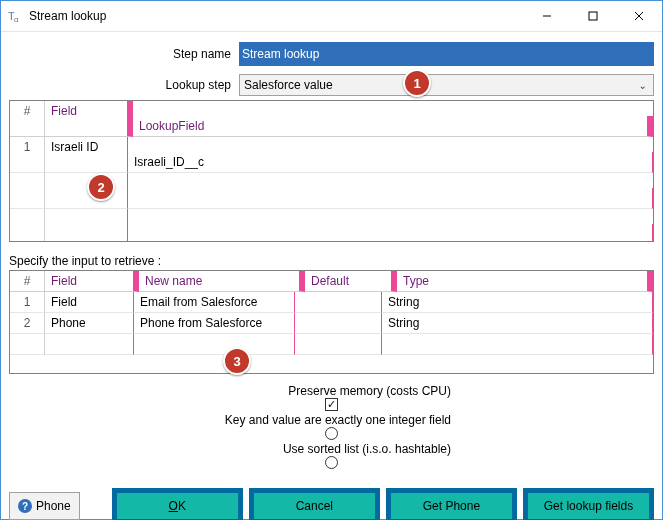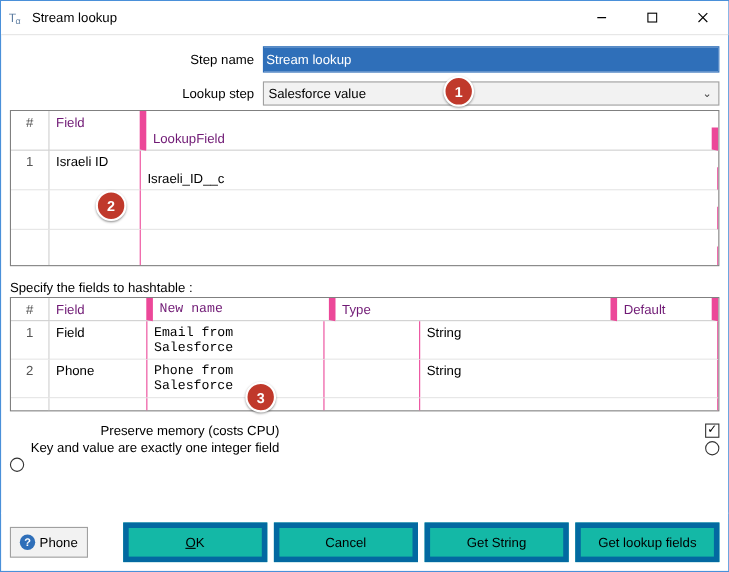--- a/index.html
+++ b/index.html
@@ -120,31 +120,32 @@
     padding:3px 6px;
     min-height:14px;
   }
   .cell.rownum { width:22px; text-align:center; color:#555; border-right:1px solid #cfcfcf; }
   
   .g1 .c-field { width:70px; }
   .g1 .c-lookup { flex:1;margin-top:15px; }
   .grid1 { height:140px; overflow:hidden; }
   
   .g2 .c-field { width:76px; }
-  .g2 .c-new { width:148px;font-family:Liberation Mono, monospace; }
+  .g2 .c-new { width:148px; }
   .g2 .c-def { width:74px; }
   .g2 .c-type { flex:1; }
   .grid2 { height:102px; overflow:hidden; }
 
   .checks { margin-top:8px; }
   .check-row {
     display:flex;
     align-items:center;
-    justify-content:space-between;
+    justify-content:flex-end;
     margin:2px 0;
+    flex-direction:column;
   }
   .check-row label { width:245px; text-align:right; padding-right:6px; }
   .chk, .rad {
     width:13px; height:13px;
     border:1px solid #333;
     display:inline-flex; align-items:center; justify-content:center;
     box-sizing:border-box;
   }
   .rad { border-radius:50%; }
   .chk .mark { font-size:11px; line-height:1; }
@@ -269,28 +270,28 @@
           <div class="cell c-field"></div>
           <div class="cell c-lookup"></div>
         </div>
       <div class="grid-row">
           <div class="cell rownum"></div>
           <div class="cell c-field"></div>
           <div class="cell c-lookup"></div>
         </div>
     </div>
 
-    <div class="section-label" style="margin-top:12px;">Specify the fields to hashtable :</div>
+    <div class="section-label" style="margin-top:12px;">Specify the input to retrieve :</div>
     <div class="grid grid2 g2" style="position:relative;">
       <div class="grid-header">
         <div class="cell rownum">#</div>
         <div class="cell c-field">Field</div>
         <div class="cell c-new">New name</div>
+        <div class="cell c-def">Default</div>
         <div class="cell c-type">Type</div>
-        <div class="cell c-def">Default</div>
       </div>
       <div class="grid-row">
         <div class="cell rownum">1</div>
         <div class="cell c-field">Field</div>
         <div class="cell c-new">Email from Salesforce</div>
         <div class="cell c-def"></div>
         <div class="cell c-type">String</div>
       </div>
       <div class="grid-row">
         <div class="cell rownum">2</div>
@@ -313,20 +314,21 @@
         <label>Preserve memory (costs CPU)</label>
         <span class="chk">
             <span class="mark">✓</span>
           </span>
       </div>
       <div class="check-row">
         <label>Key and value are exactly one integer field</label>
         <span class="rad"></span>
       </div>
       <div class="check-row">
+        <label>Use sorted list (i.s.o. hashtable)</label>
         <span class="rad"></span>
       </div>
     </div>
 
     <div style="flex:1"></div>
   </div>
 
   <div class="button-bar">
     <div class="help-btn">
       <span class="help-icon">?</span>
@@ -334,21 +336,21 @@
     </div>
     <div style="width:20px"></div>
     <div class="std-btn">
       <span style="text-decoration:underline;"></span>
       <span><u>O</u>K</span>
     </div>
     <div class="std-btn">
       <span>Cancel</span>
     </div>
     <div class="std-btn">
-      <span>Get String</span>
+      <span>Get Phone</span>
     </div>
     <div class="std-btn">
       <span>Get lookup fields</span>
     </div>
   </div>
 
   <div class="badge" style="left:402px; top:68px;">1</div>
   <div class="badge" style="left:86px;  top:172px;">2</div>
   <div class="badge" style="left:222px; top:346px;">3</div>
 

